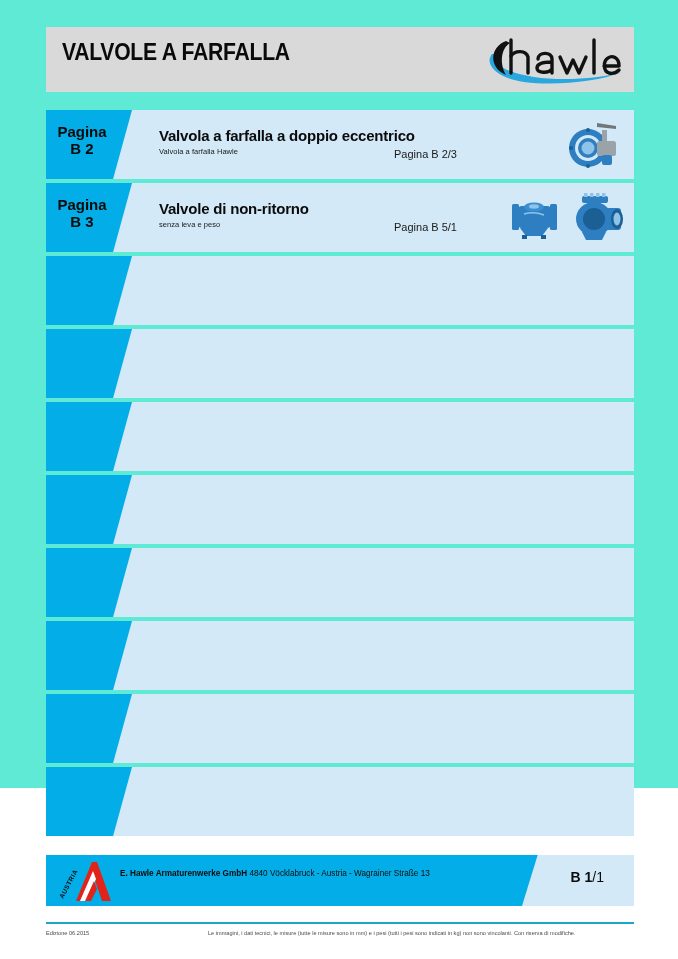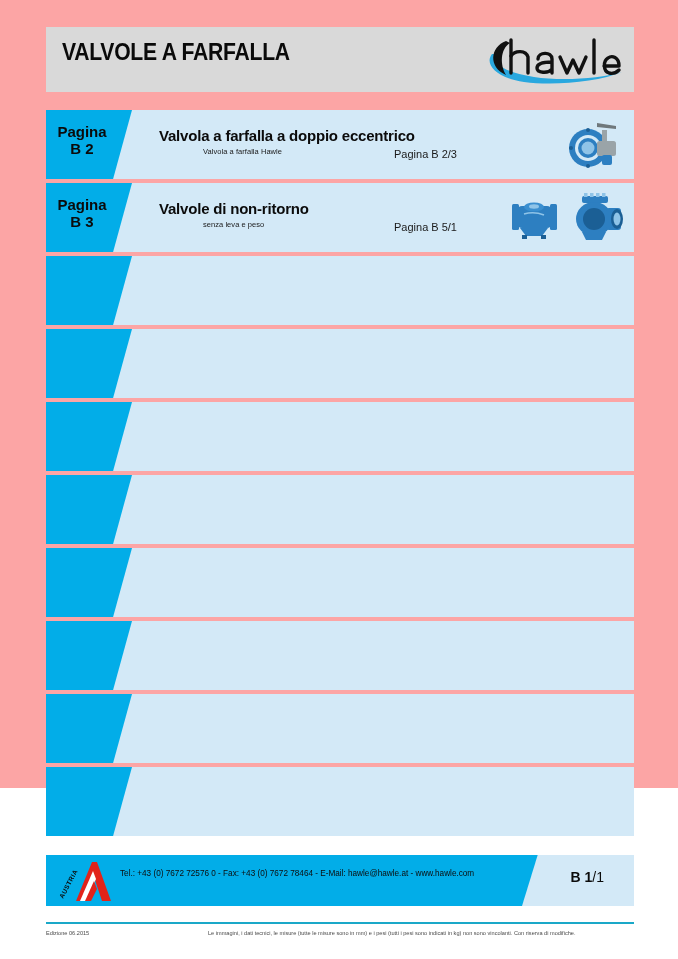--- a/index.html
+++ b/index.html
@@ -13,21 +13,21 @@
     font-family: "Liberation Sans", sans-serif;
     overflow: hidden;
     position: relative;
   }
 
   .page {
     position: absolute;
     left: 0; top: 0;
     width: 678px;
     height: 788px;
-    background: #fca5a5;
+    background: #5eead4;
   }
 
   
   .header-bar {
     position: absolute;
     left: 46px;
     top: 27px;
     width: 588px;
     height: 65px;
     background: #d9d9d9;
@@ -101,21 +101,20 @@
     white-space: nowrap;
   }
   .row-sub {
     position: absolute;
     left: 113px;
     top: 37px;
     font-size: 7.5px;
     color: #1a1a1a;
     letter-spacing: 0.05px;
     white-space: nowrap;
-    margin-left: 44px;
   }
   .row-ref {
     position: absolute;
     left: 348px;
     top: 38px;
     font-size: 11px;
     color: #1a1a1a;
     white-space: nowrap;
   }
   .row-thumbs {
@@ -332,21 +331,24 @@
   <div class="footer">
     <div class="footer-austria-logo">
       <svg width="66" height="44" viewBox="0 0 66 44">
         <path d="M20 42 L36 3 L41 3 L55 42 L46 42 L38 18 L29 42 Z" fill="#e2231a"></path>
         <path d="M24 42 L37 12 L40 20 L30 42 Z" fill="#ffffff"></path>
         <path d="M29 42 L38 22 L41 30 L35 42 Z" fill="#e2231a"></path>
         <text x="7" y="40" fill="#0b0b0b" font-family="Liberation Sans, sans-serif" font-size="6.5" font-weight="bold" letter-spacing="0.4" transform="rotate(-62 7 40)">AUSTRIA</text>
       </svg>
     </div>
     <div class="footer-text">
-      <div>Tel.: +43 (0) 7672 72576 0  -  Fax: +43 (0) 7672 78464  -  E-Mail: hawle@hawle.at  -  www.hawle.com</div>
+      <div>
+        <span class="strong">E. Hawle Armaturenwerke GmbH</span>
+        <span>4840 Vöcklabruck  -  Austria  -  Wagrainer Straße 13</span>
+      </div>
     </div>
     <div class="footer-page-zone"></div>
     <div class="footer-page-num">
       <span class="b">B 1</span><span class="slash">/1</span>
     </div>
   </div>
 
   <div class="bottom-rule"></div>
   <div class="edition">Edizione 06.2015</div>
   <div class="disclaimer">Le immagini, i dati tecnici, le misure (tutte le misure sono in mm) e i pesi (tutti i pesi sono indicati in kg) non sono vincolanti. Con riserva di modifiche.</div>

